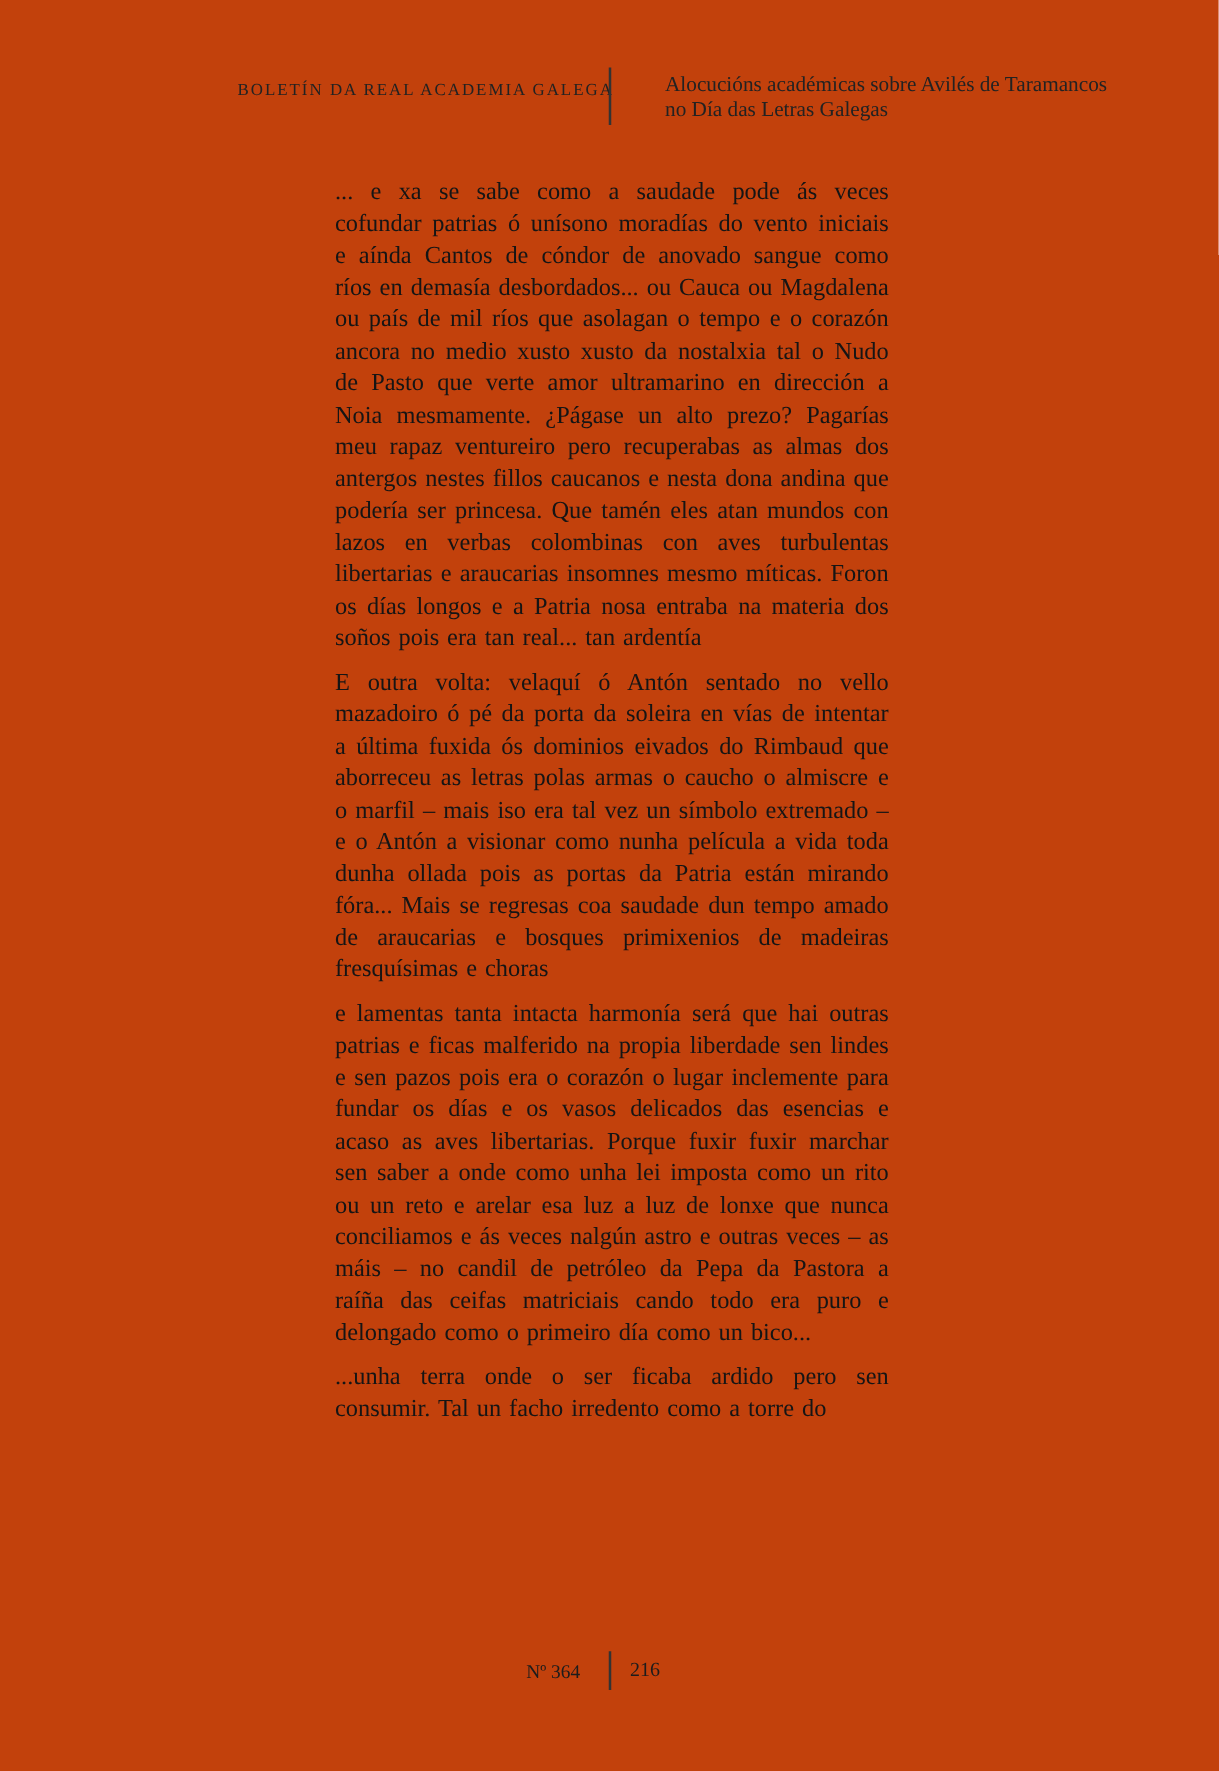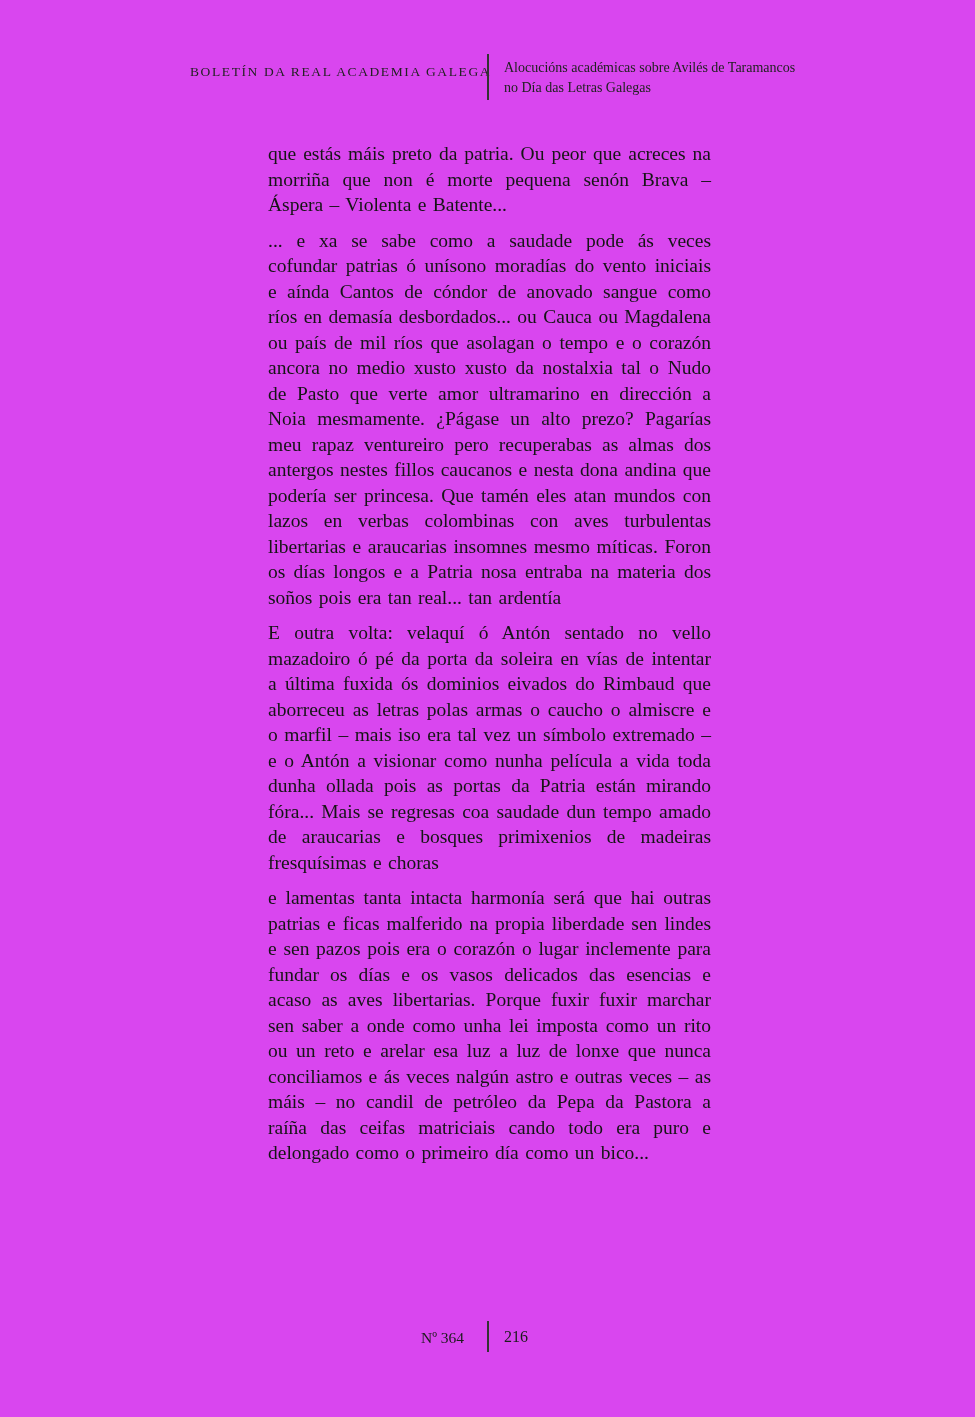--- a/index.html
+++ b/index.html
@@ -4,21 +4,21 @@
 <style>
   html, body {
     margin: 0;
     padding: 0;
     background: #ffffff;
   }
   .page {
     position: relative;
     width: 975px;
     height: 1417px;
-    background: #d946ef;
+    background: #c2410c;
     font-family: "Liberation Serif", "DejaVu Serif", serif;
     color: #1c1c1c;
     overflow: hidden;
   }
 
   
   .journal-title {
     position: absolute;
     left: 190px;
     top: 64px;
@@ -30,23 +30,23 @@
   .header-divider {
     position: absolute;
     left: 487px;
     top: 54px;
     width: 1.5px;
     height: 46px;
     background: #333;
   }
   .running-head {
     position: absolute;
-    left: 504px;
+    left: 532px;
     top: 58px;
-    font-size: 14px;
+    font-size: 17px;
     line-height: 19.5px;
     color: #222;
   }
 
   
   .body-text {
     position: absolute;
     left: 268px;
     top: 141px;
     width: 443px;
@@ -95,24 +95,24 @@
   <header>
     <div class="journal-title">BOLETÍN DA REAL ACADEMIA GALEGA</div>
     <div class="header-divider"></div>
     <div class="running-head">
       <div>Alocucións académicas sobre Avilés de Taramancos</div>
       <div>no Día das Letras Galegas</div>
     </div>
   </header>
 
   <main class="body-text">
-    <p>que estás máis preto da patria. Ou peor que acreces na morriña que non é morte pequena senón Brava – Áspera – Violenta e Batente...</p>
     <p>... e xa se sabe como a saudade pode ás veces cofundar patrias ó unísono moradías do vento iniciais e aínda Cantos de cóndor de anovado sangue como ríos en demasía desbordados... ou Cauca ou Magdalena ou país de mil ríos que asolagan o tempo e o corazón ancora no medio xusto xusto da nostalxia tal o Nudo de Pasto que verte amor ultramarino en dirección a Noia mesmamente. ¿Págase un alto prezo? Pagarías meu rapaz ventureiro pero recuperabas as almas dos antergos nestes fillos caucanos e nesta dona andina que podería ser princesa. Que tamén eles atan mundos con lazos en verbas colombinas con aves turbulentas libertarias e araucarias insomnes mesmo míticas. Foron os días longos e a Patria nosa entraba na materia dos soños pois era tan real... tan ardentía</p>
     <p>E outra volta: velaquí ó Antón sentado no vello mazadoiro ó pé da porta da soleira en vías de intentar a última fuxida ós dominios eivados do Rimbaud que aborreceu as letras polas armas o caucho o almiscre e o marfil – mais iso era tal vez un símbolo extremado – e o Antón a visionar como nunha película a vida toda dunha ollada pois as portas da Patria están mirando fóra... Mais se regresas coa saudade dun tempo amado de araucarias e bosques primixenios de madeiras fresquísimas e choras</p>
     <p>e lamentas tanta intacta harmonía será que hai outras patrias e ficas malferido na propia liberdade sen lindes e sen pazos pois era o corazón o lugar inclemente para fundar os días e os vasos delicados das esencias e acaso as aves libertarias. Porque fuxir fuxir marchar sen saber a onde como unha lei imposta como un rito ou un reto e arelar esa luz a luz de lonxe que nunca conciliamos e ás veces nalgún astro e outras veces – as máis – no candil de petróleo da Pepa da Pastora a raíña das ceifas matriciais cando todo era puro e delongado como o primeiro día como un bico...</p>
+    <p>...unha terra onde o ser ficaba ardido pero sen consumir. Tal un facho irredento como a torre do</p>
   </main>
 
   <footer>
     <span class="footer-issue">Nº 364</span>
     <div class="footer-divider"></div>
     <span class="footer-page">216</span>
   </footer>
 
 </div>
 

